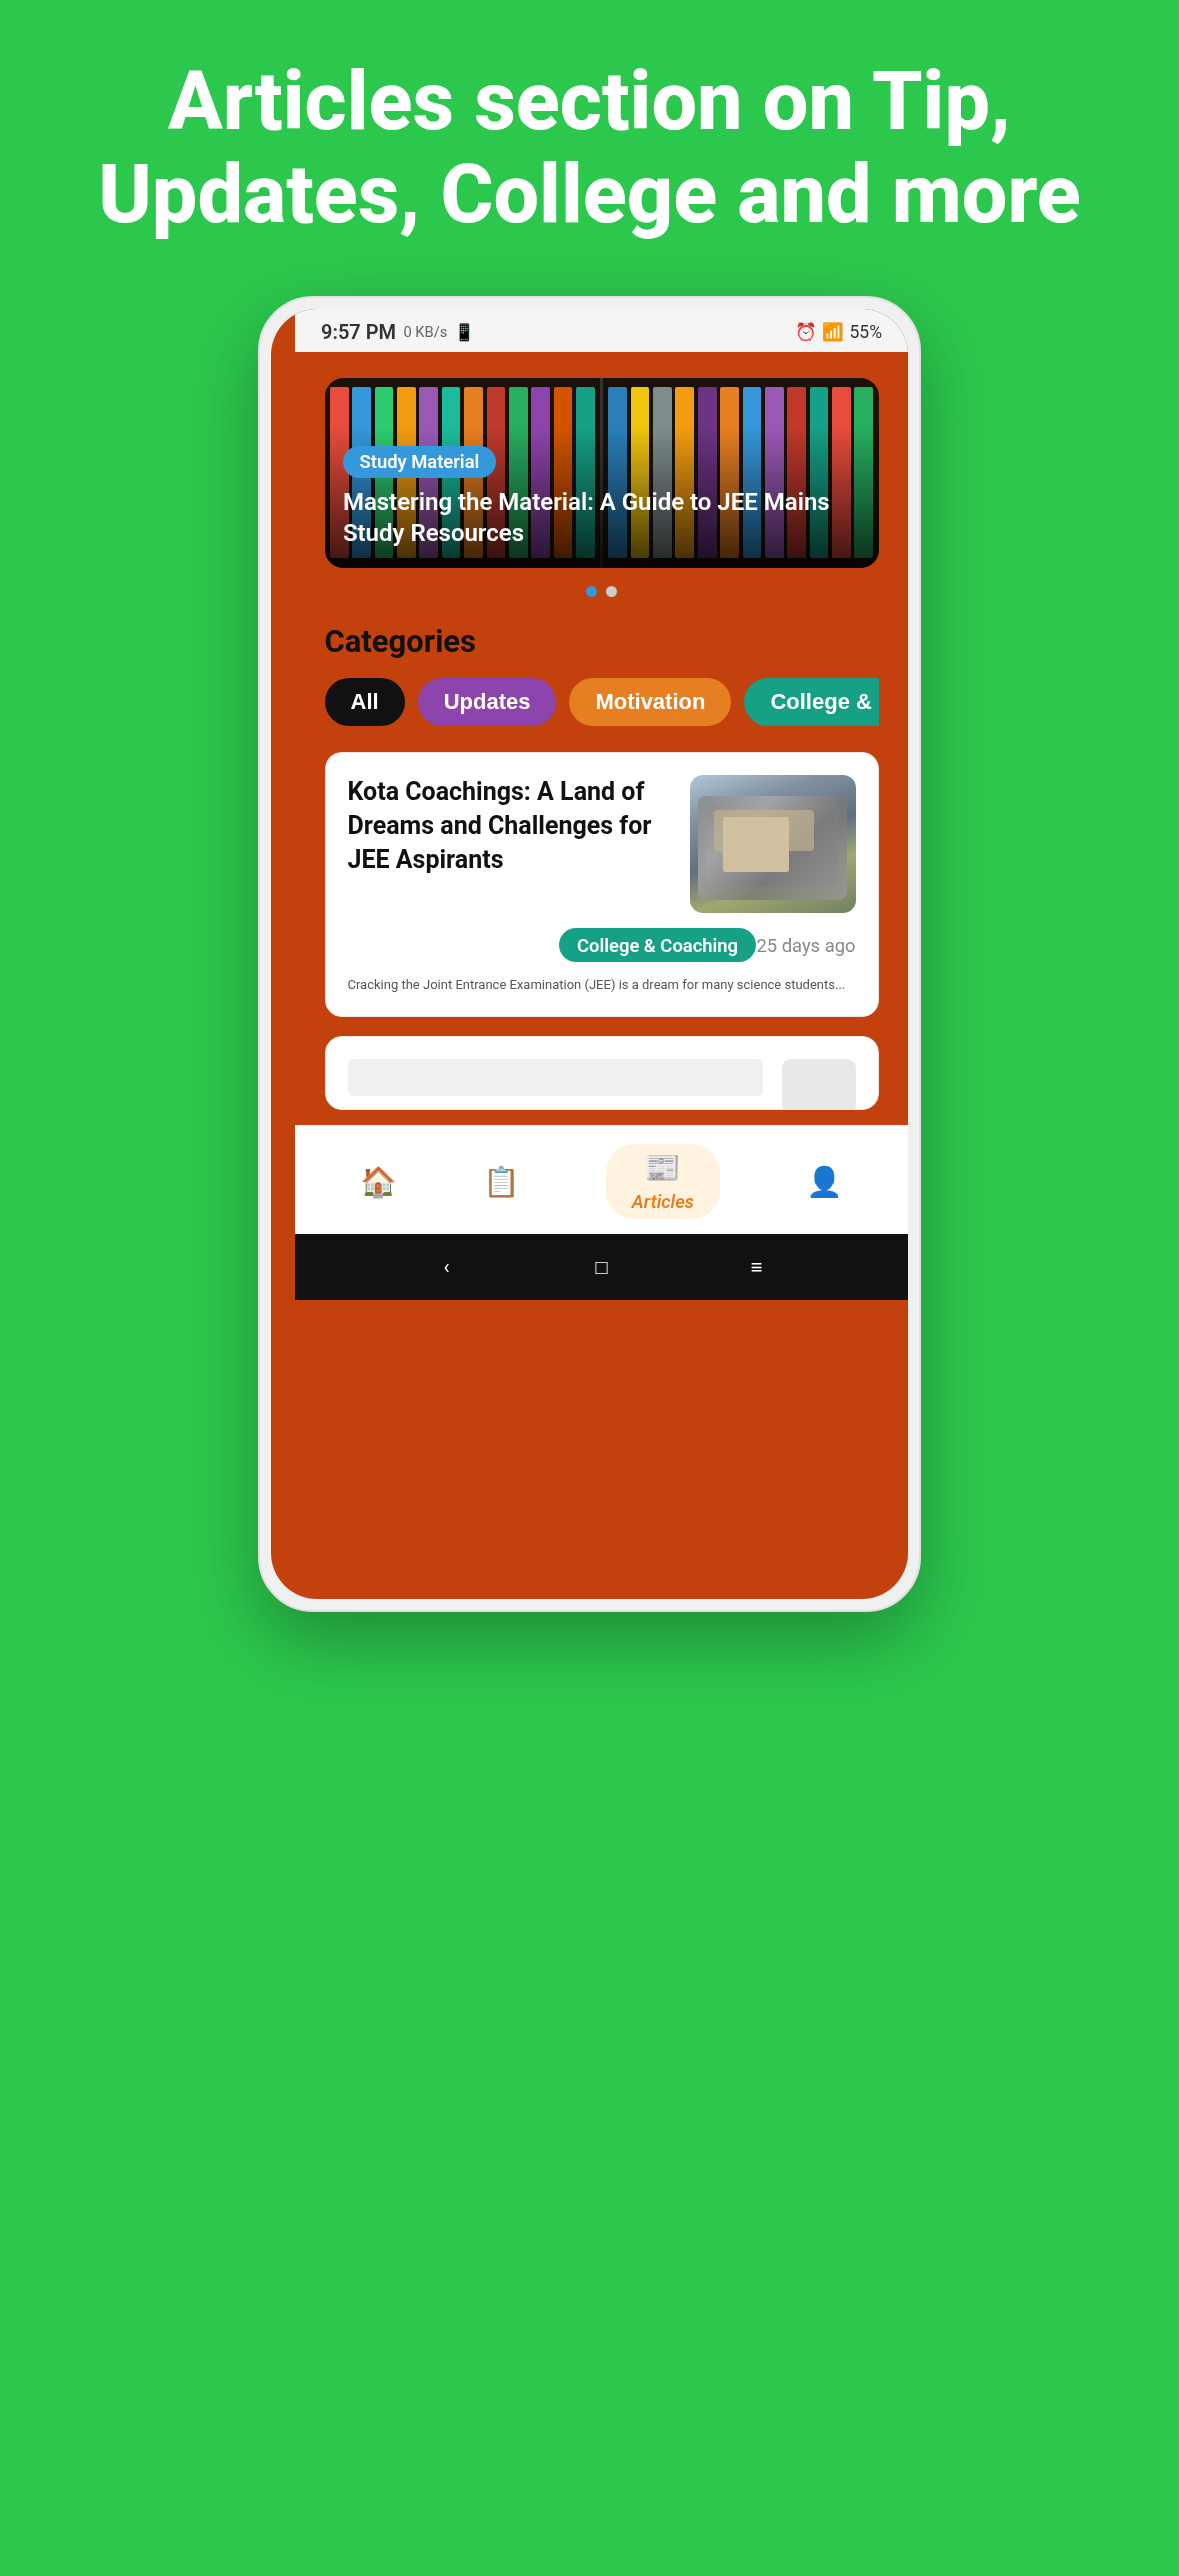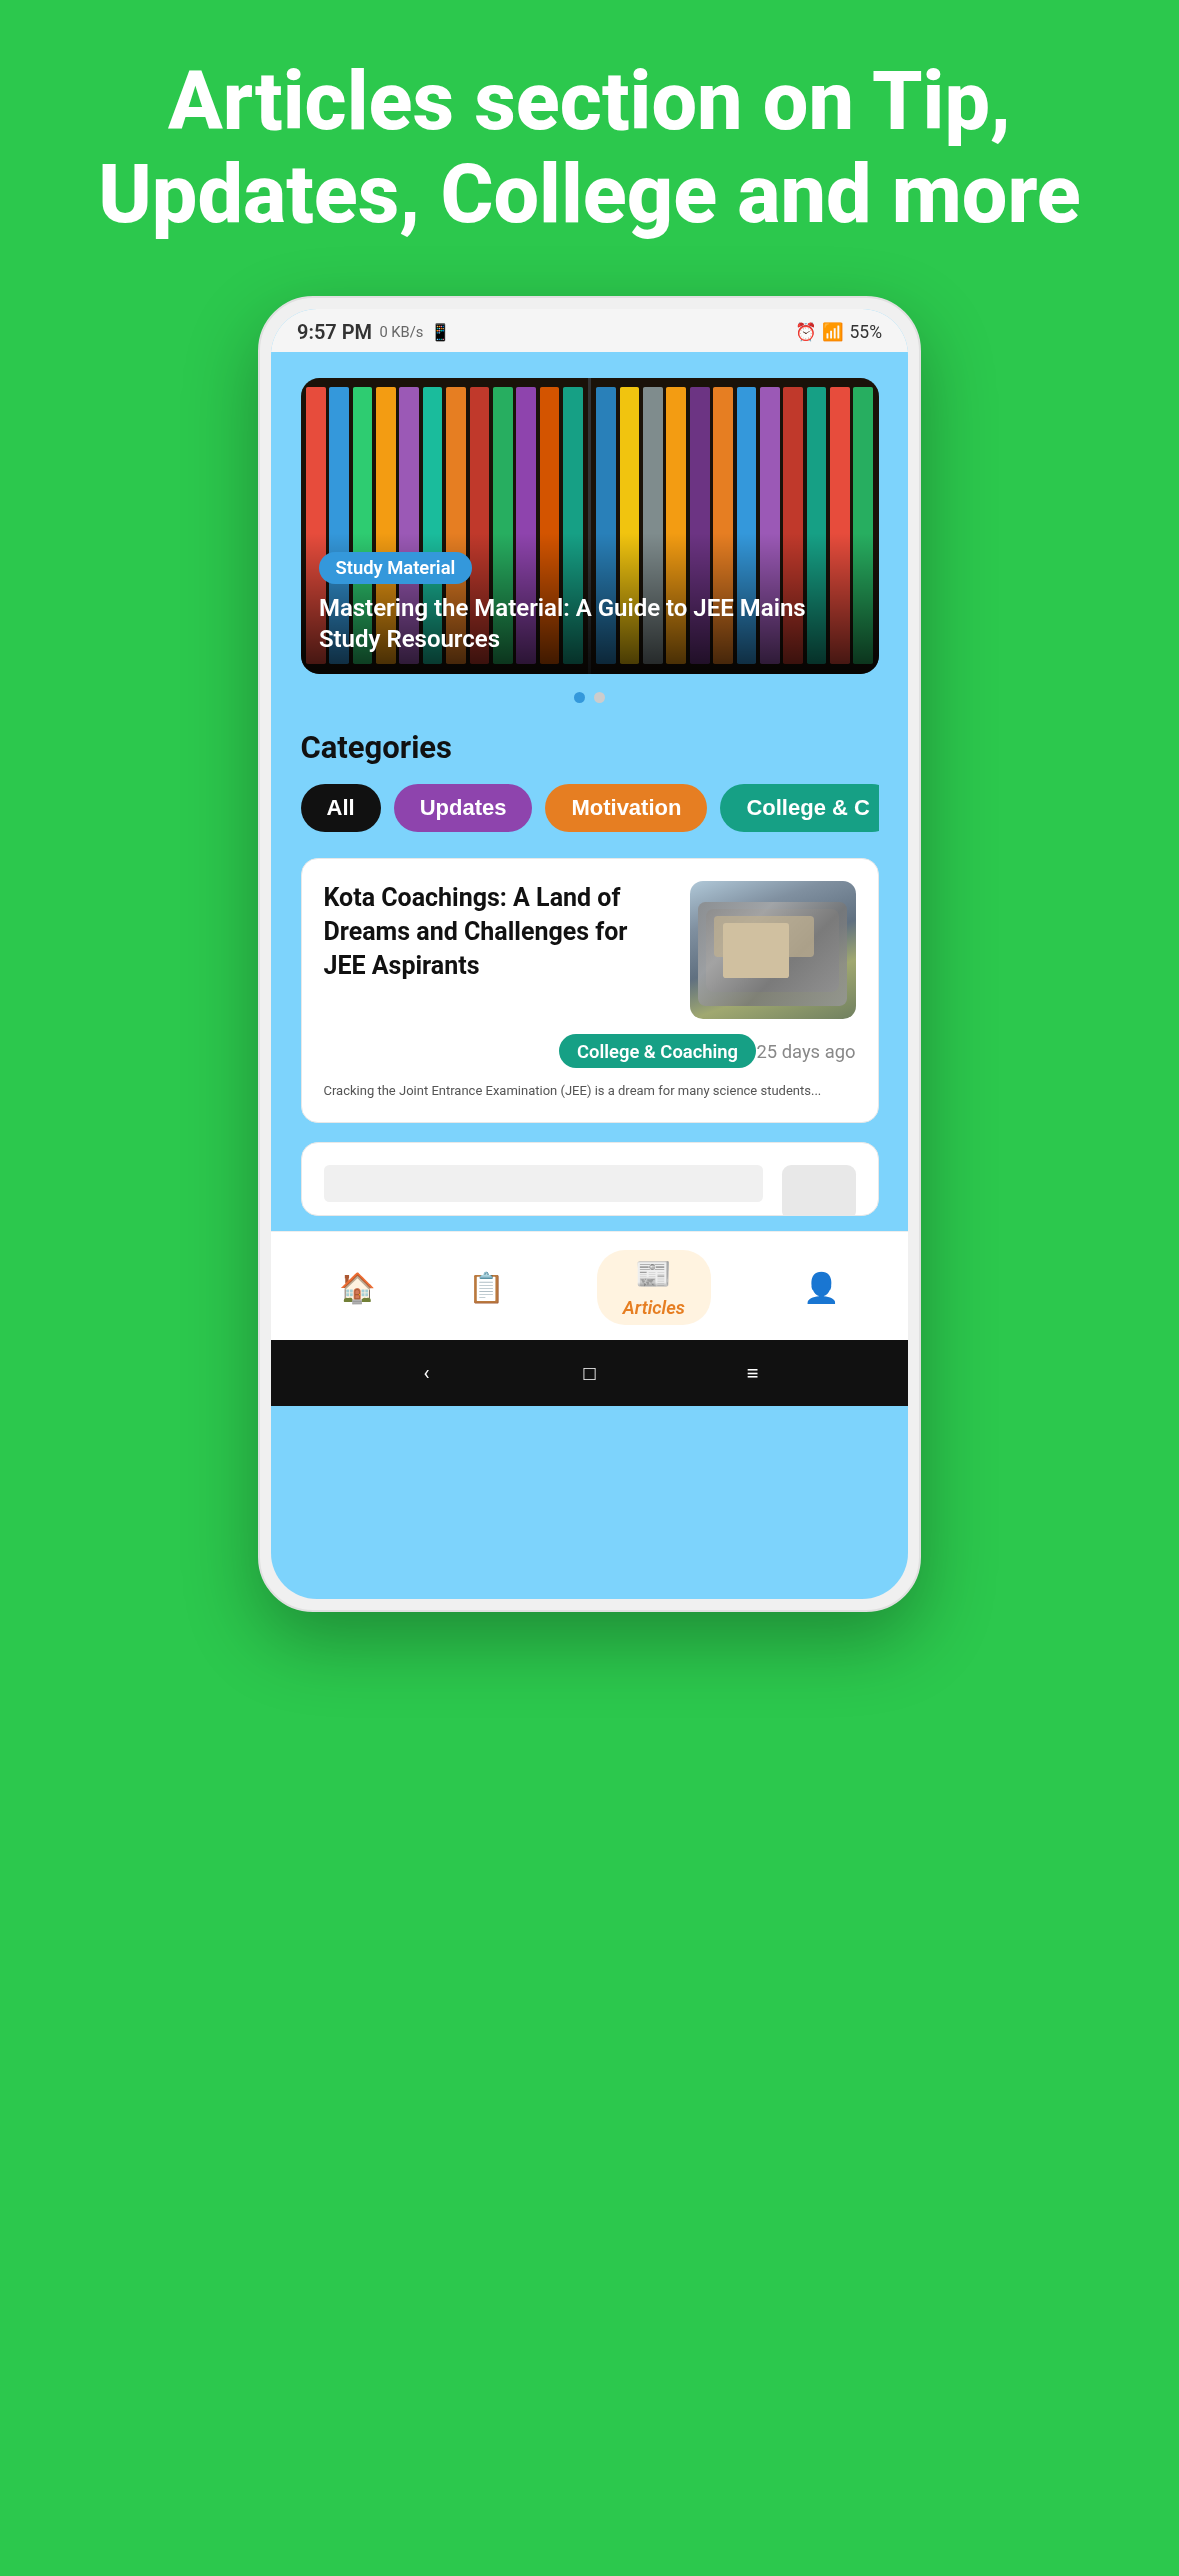--- a/index.html
+++ b/index.html
@@ -28,24 +28,25 @@
     .phone-wrapper {
       width: 663px;
       background: #f0f0f0;
       border-radius: 55px;
       padding: 11px;
       box-shadow: 0 28px 74px rgba(0,0,0,0.3);
       border: 2.8px solid #e0e0e0;
     }
 
     .phone-inner {
-      background: #7dd3fc;
+      background: #c2410c;
       border-radius: 46px;
       overflow: hidden;
       min-height: 1290px;
+      padding-left: 24px;
     }
 
     
     .status-bar {
       background: #f5f5f5;
       display: flex;
       justify-content: space-between;
       align-items: center;
       padding: 11px 26px 7.4px;
       font-size: 20px;
@@ -80,21 +81,21 @@
       font-weight: 800;
       color: #111;
       margin-bottom: 22px;
     }
 
     
     .hero-card {
       border-radius: 18.4px;
       overflow: hidden;
       position: relative;
-      height: 296px;
+      height: 190px;
       background: #2a2a2a;
       margin-bottom: 18.4px;
     }
 
     .b1 { background: #e74c3c; }
     .b2 { background: #3498db; }
     .b3 { background: #2ecc71; }
     .b4 { background: #f39c12; }
     .b5 { background: #9b59b6; }
     .b6 { background: #1abc9c; }

